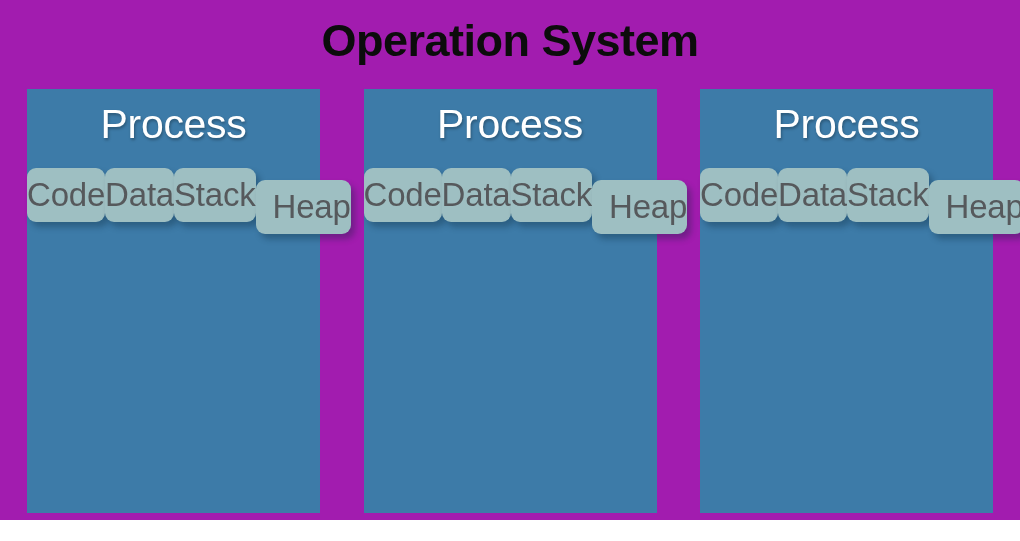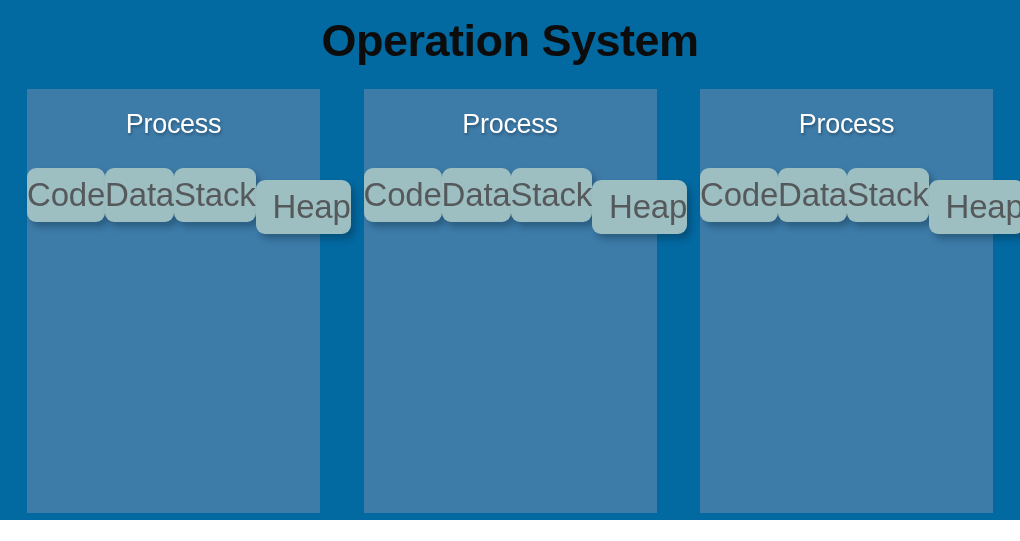--- a/index.html
+++ b/index.html
@@ -10,21 +10,21 @@
     width: 1020px;
     height: 541px;
     overflow: hidden;
     font-family: "DejaVu Sans", sans-serif;
   }
 
   #canvas {
     position: relative;
     width: 1020px;
     height: 520px;
-    background: #0369a1;
+    background: #a21caf;
     box-sizing: border-box;
   }
 
   
   #title {
     position: absolute;
     left: 0;
     top: 13px;
     width: 1020px;
     text-align: center;
@@ -56,21 +56,21 @@
     box-sizing: border-box;
     position: relative;
     display: flex;
     flex-direction: column;
     align-items: center;
   }
 
   .process-title {
     margin-top: 11px;
     font-family: "Liberation Sans", sans-serif;
-    font-size: 27px;
+    font-size: 41px;
     font-weight: normal;
     line-height: 48px;
     letter-spacing: -0.3px;
     color: #ffffff;
     text-shadow: 1px 2px 3px rgba(0,0,0,0.30);
     white-space: nowrap;
   }
 
   .segments {
     margin-top: 20px;

